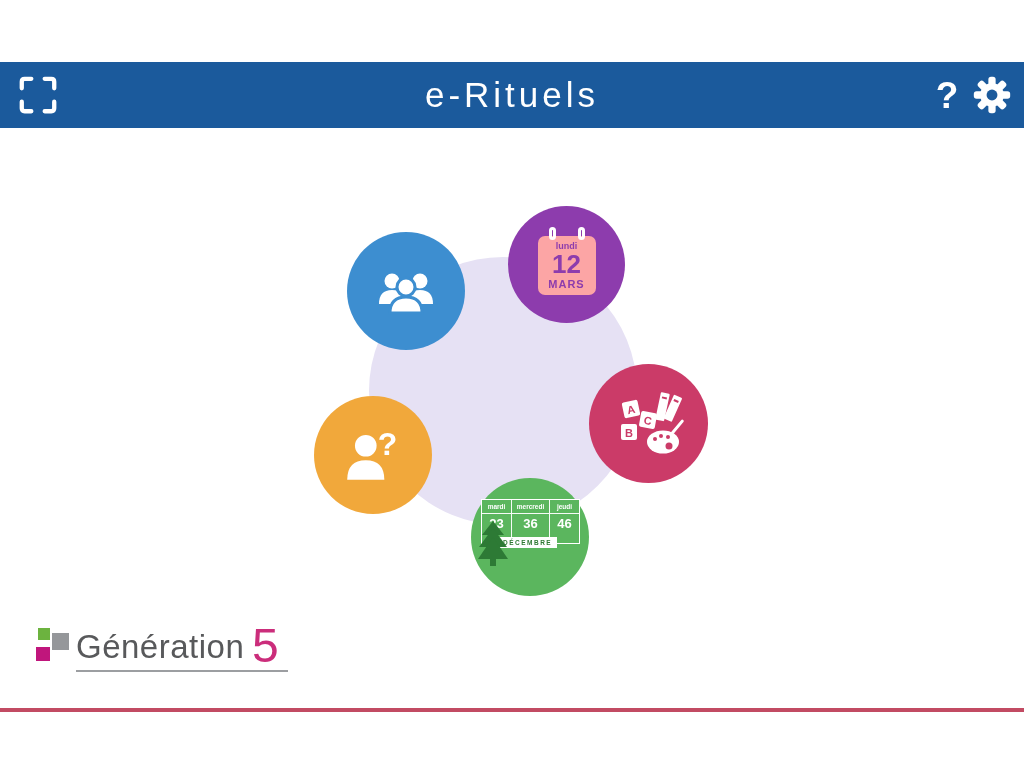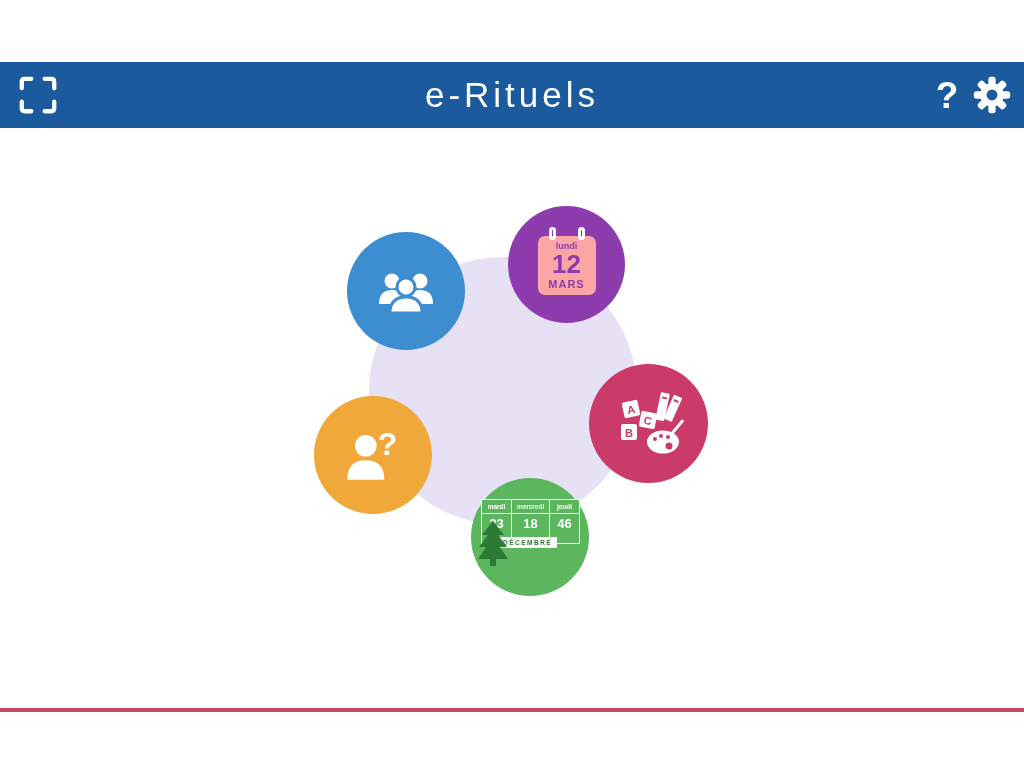--- a/index.html
+++ b/index.html
@@ -171,21 +171,21 @@
       </svg>
     </button>
 
     <button class="menu-circle c-green">
       <div class="weekcal">
         <div class="wc-grid">
           <span class="wc-h">mardi</span>
           <span class="wc-h">mercredi</span>
           <span class="wc-h">jeudi</span>
           <span class="wc-n">23</span>
-          <span class="wc-n">18</span>
+          <span class="wc-n">36</span>
           <span class="wc-n">46</span>
         </div>
         <div class="wc-month">DÉCEMBRE</div>
         <svg class="wc-tree" viewBox="0 0 30 46" width="30" height="46">
           <g fill="#2d7a35">
             <polygon points="15,0 26,14 4,14"></polygon>
             <polygon points="15,7 29,26 1,26"></polygon>
             <polygon points="15,16 30,38 0,38"></polygon>
             <rect x="12" y="38" width="6" height="7"></rect>
           </g>
@@ -195,15 +195,23 @@
 
     <button class="menu-circle c-orange">
       <svg viewBox="0 0 64 64" width="66" height="66">
         <circle cx="25" cy="23" r="10.5" fill="#ffffff"></circle>
         <path d="M7 56 Q7 37 25 37 Q43 37 43 56 Z" fill="#ffffff"></path>
         <text x="46" y="32" text-anchor="middle" font-size="31" font-weight="bold" fill="#ffffff">?</text>
       </svg>
     </button>
   </main>
 
+  <div class="logo">
+    <span class="sq sq-g"></span>
+    <span class="sq sq-gr"></span>
+    <span class="sq sq-m"></span>
+    <span class="logo-text">Génération</span>
+    <span class="logo-num">5</span>
+    <span class="logo-line"></span>
+  </div>
 
   <div class="footer-line"></div>
 </div>
 
 </body></html>

